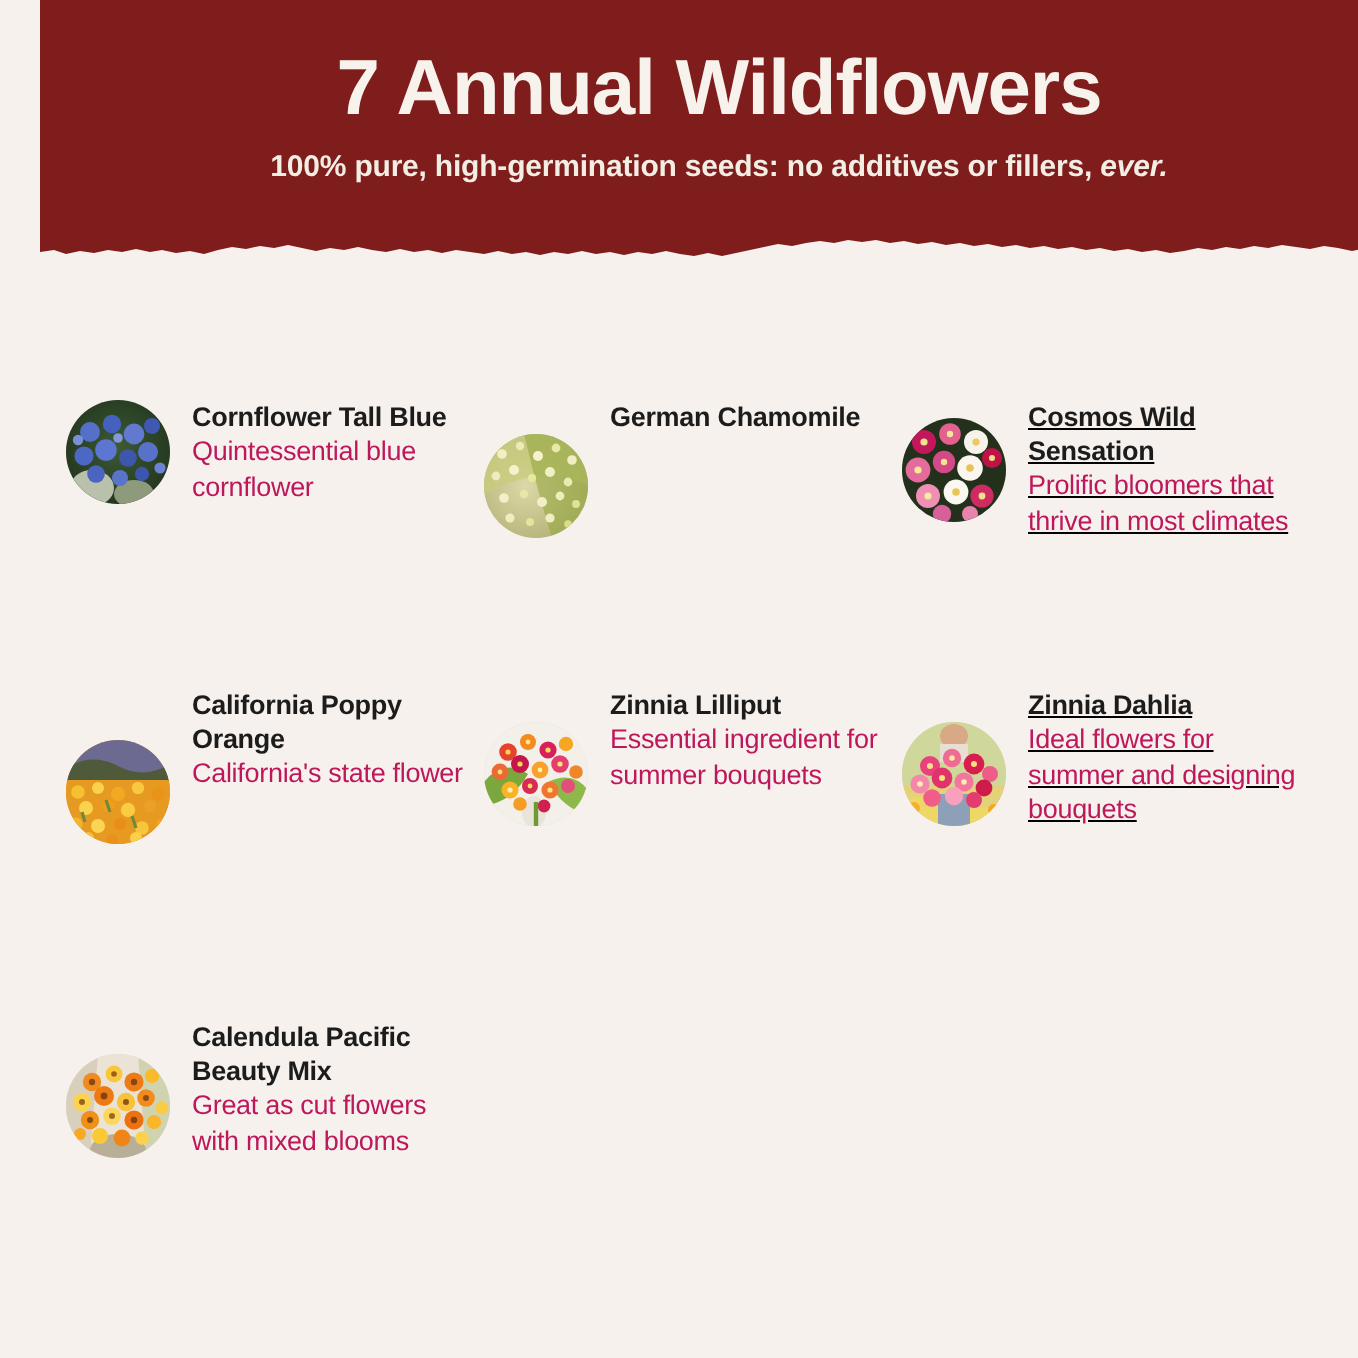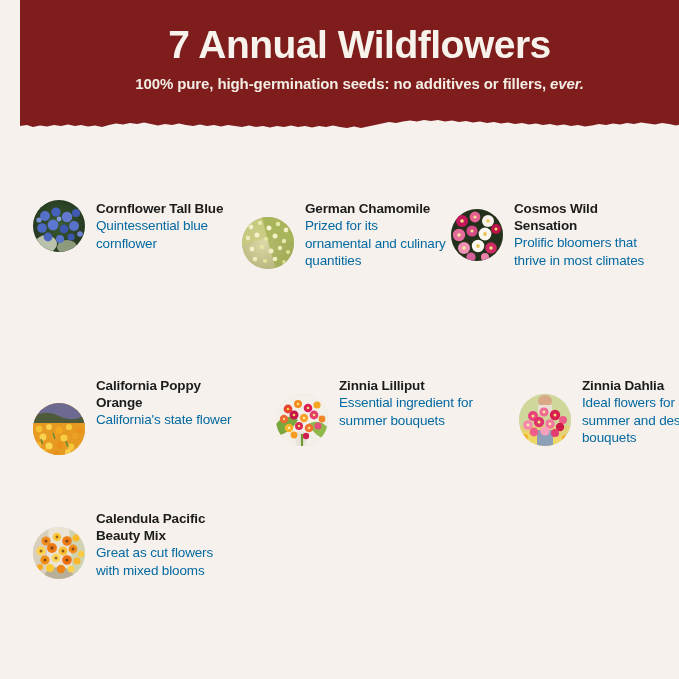--- a/index.html
+++ b/index.html
@@ -86,32 +86,32 @@
     height: 537px;
   }
 
   .row {
     position: absolute;
     left: 0;
     width: 679px;
     display: flex;
   }
   .row-1 { top: 58px; }
-  .row-2 { top: 235px; gap: 34px; }
+  .row-2 { top: 202px; }
   .row-3 { top: 368px; }
 
   .cell {
     width: 205px;
     display: flex;
     align-items: flex-start;
     box-sizing: border-box;
   }
   .cell-1 { margin-left: 33px; }
   .cell-2 { margin-left: 4px; }
-  .cell-3 { margin-left: 4px; }
+  .cell-3 { margin-left: 4px; text-decoration: underline; }
 
   .thumb {
     flex: 0 0 auto;
     width: 52px;
     height: 52px;
     border-radius: 50%;
     overflow: hidden;
     background: #ded7cd;
     position: relative;
   }
@@ -126,21 +126,21 @@
     font-size: 13.5px;
     font-weight: bold;
     color: #1c1c1c;
     line-height: 17px;
     letter-spacing: -0.15px;
     margin: 0;
   }
   .desc {
     font-size: 13.5px;
     font-weight: normal;
-    color: #0369a1;
+    color: #be185d;
     line-height: 17.5px;
     letter-spacing: -0.15px;
     margin: 0;
   }
 
   
   .align-2 .thumb { margin-top: 17px; }
   .align-3 .thumb { margin-top: 9px; }
   .align-4 .thumb { margin-top: 26px; }
 </style>
@@ -227,21 +227,20 @@
             <circle cx="38" cy="31" r="2.2" fill="#eceeb6"></circle>
             <circle cx="46" cy="35" r="2" fill="#dfe294"></circle>
             <circle cx="13" cy="42" r="2.3" fill="#efedbf"></circle>
             <circle cx="23" cy="44" r="2" fill="#e3e59c"></circle>
             <circle cx="33" cy="42" r="2.3" fill="#f0eec1"></circle>
             <circle cx="42" cy="45" r="1.9" fill="#d9dd8c"></circle>
           </svg>
         </div>
         <div class="info">
           <div class="name">German Chamomile</div>
-          <div class="desc">Prized for its ornamental and culinary quantities</div>
         </div>
       </div>
 
       <div class="cell cell-3 align-3">
         <div class="thumb">
           <svg width="52" height="52" viewBox="0 0 52 52">
             <rect width="52" height="52" fill="#22301c"></rect>
             <circle cx="11" cy="12" r="6" fill="#c2175b"></circle>
             <circle cx="11" cy="12" r="1.8" fill="#f3e38a"></circle>
             <circle cx="24" cy="8" r="5.4" fill="#e2618f"></circle>

